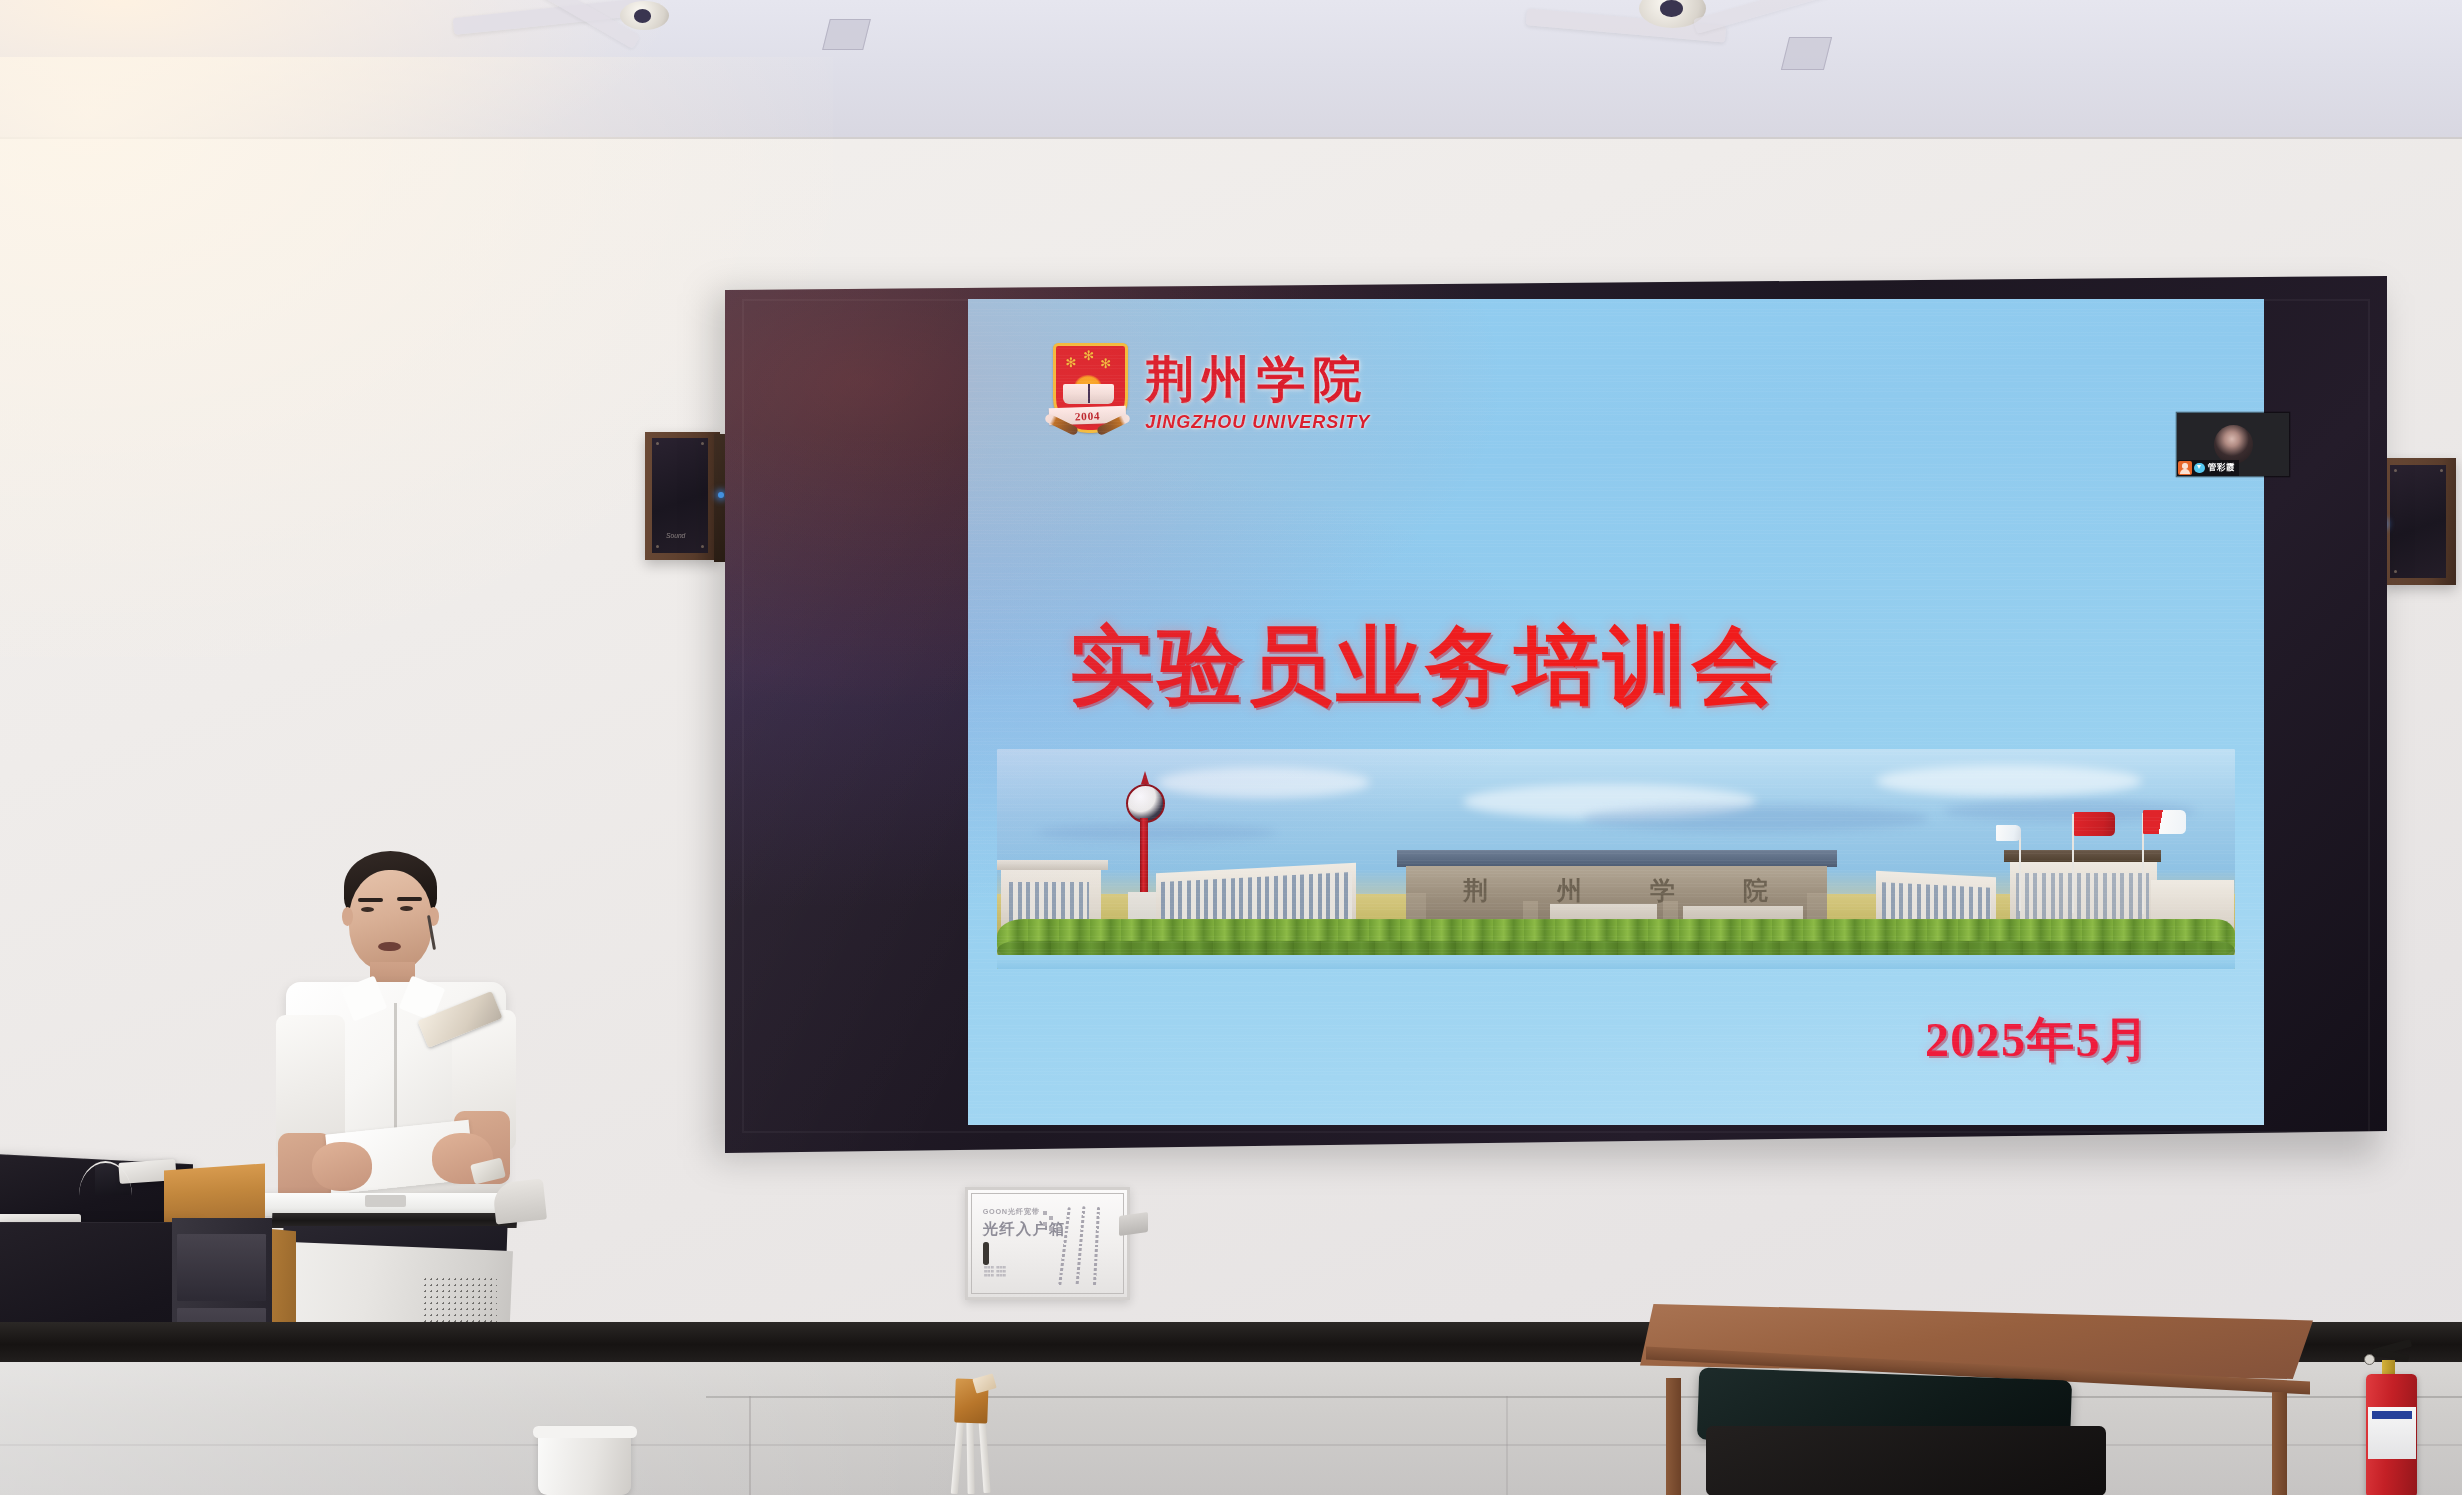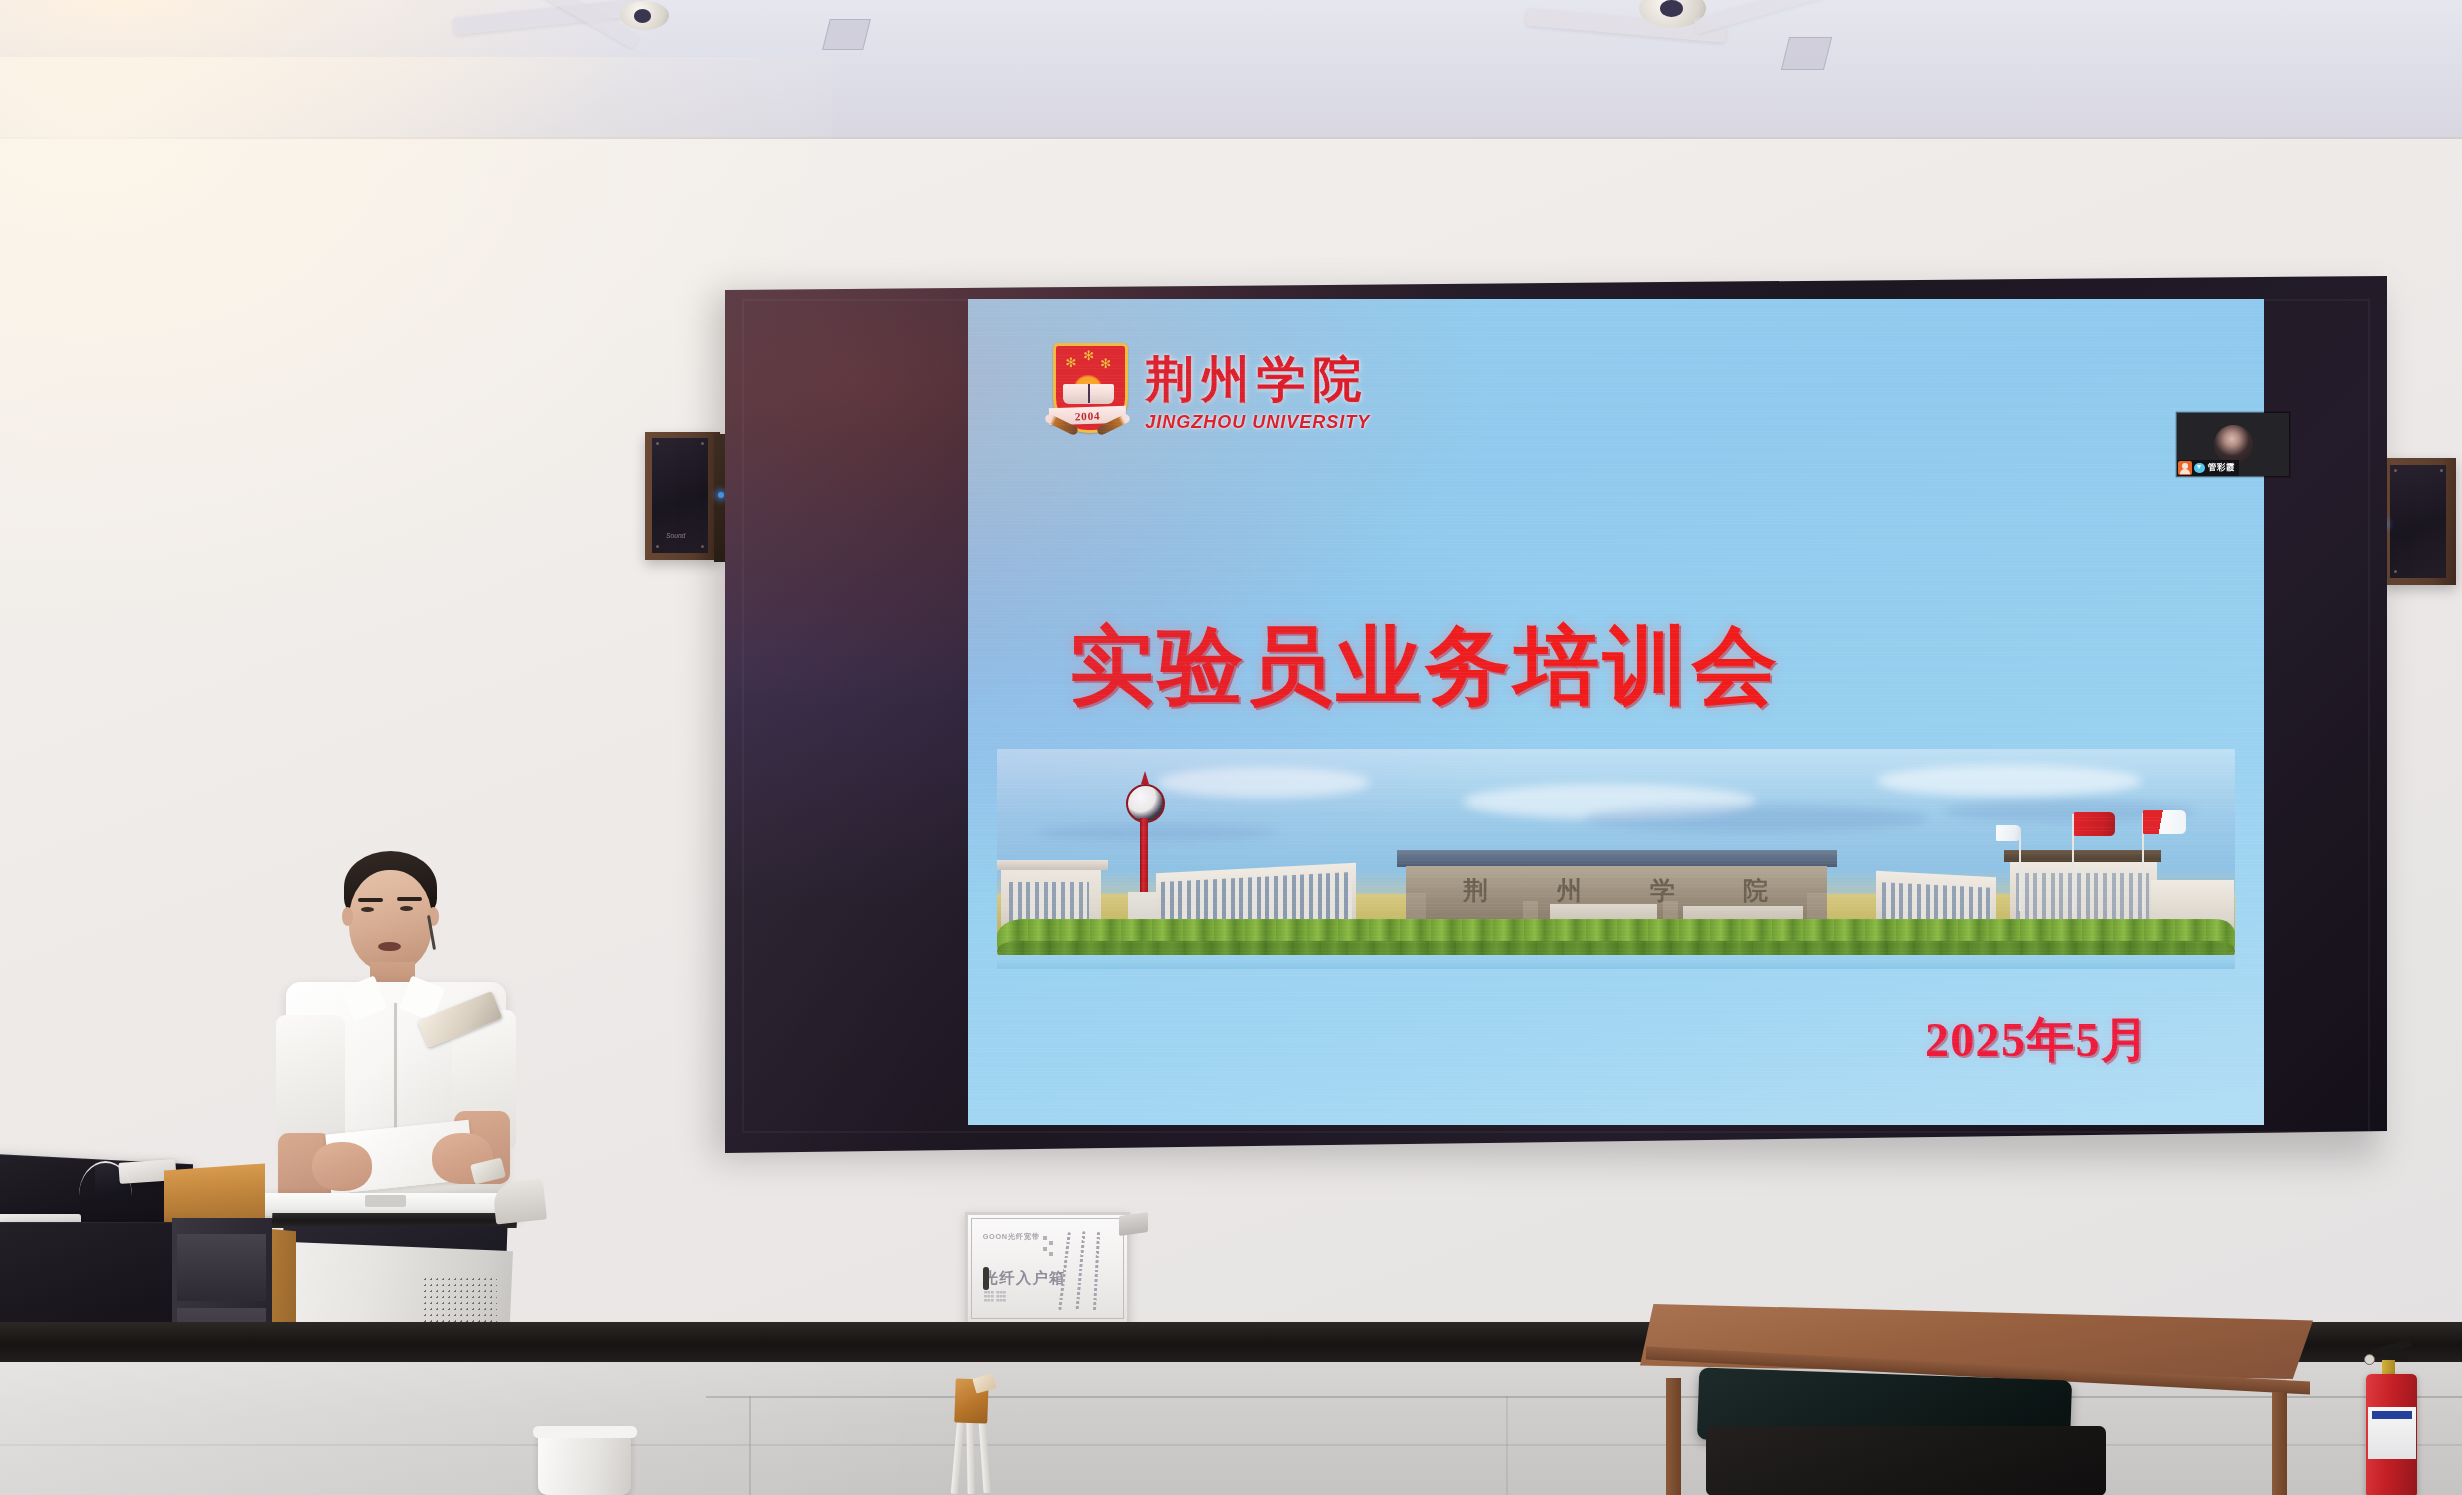--- a/index.html
+++ b/index.html
@@ -390,24 +390,24 @@
       <div class="vtile-bar">
         <span class="vt-icon-user"></span>
         <span class="vt-icon-down"></span>
         <span class="vt-name">管彩霞</span>
       </div>
     </div>
 
     <div class="screen-glare"></div>
   </div>
 
-  <div class="fbox" style="left:965px;top:1212px;width:159px;height:107px;">
+  <div class="fbox" style="left:965px;top:1187px;width:159px;height:107px;">
     <div class="fbox-inner"></div>
     <div class="fbox-en" style="left:14.7px;top:17.3px;">GOON光纤宽带</div>
-    <div class="fbox-cn" style="left:14.7px;top:29px;margin-top:24px;">光纤入户箱</div>
+    <div class="fbox-cn" style="left:14.7px;top:29px;">光纤入户箱</div>
     <div class="fbox-dots" style="left:75px;top:21px;">
       <span class="fbox-dot" style="left:0;top:0;"></span>
       <span class="fbox-dot" style="left:6px;top:5.3px;"></span>
       <span class="fbox-dot" style="left:0px;top:10.7px;"></span>
       <span class="fbox-dot" style="left:6px;top:16px;"></span>
     </div>
     <div class="fbox-handle" style="left:14.7px;top:52px;"></div>
     <div class="fbox-tinytext" style="left:16px;top:75px;">▤▤▤  ▤▤▤
 ▤▤▤  ▤▤▤
 ▤▤▤  ▤▤▤</div>

